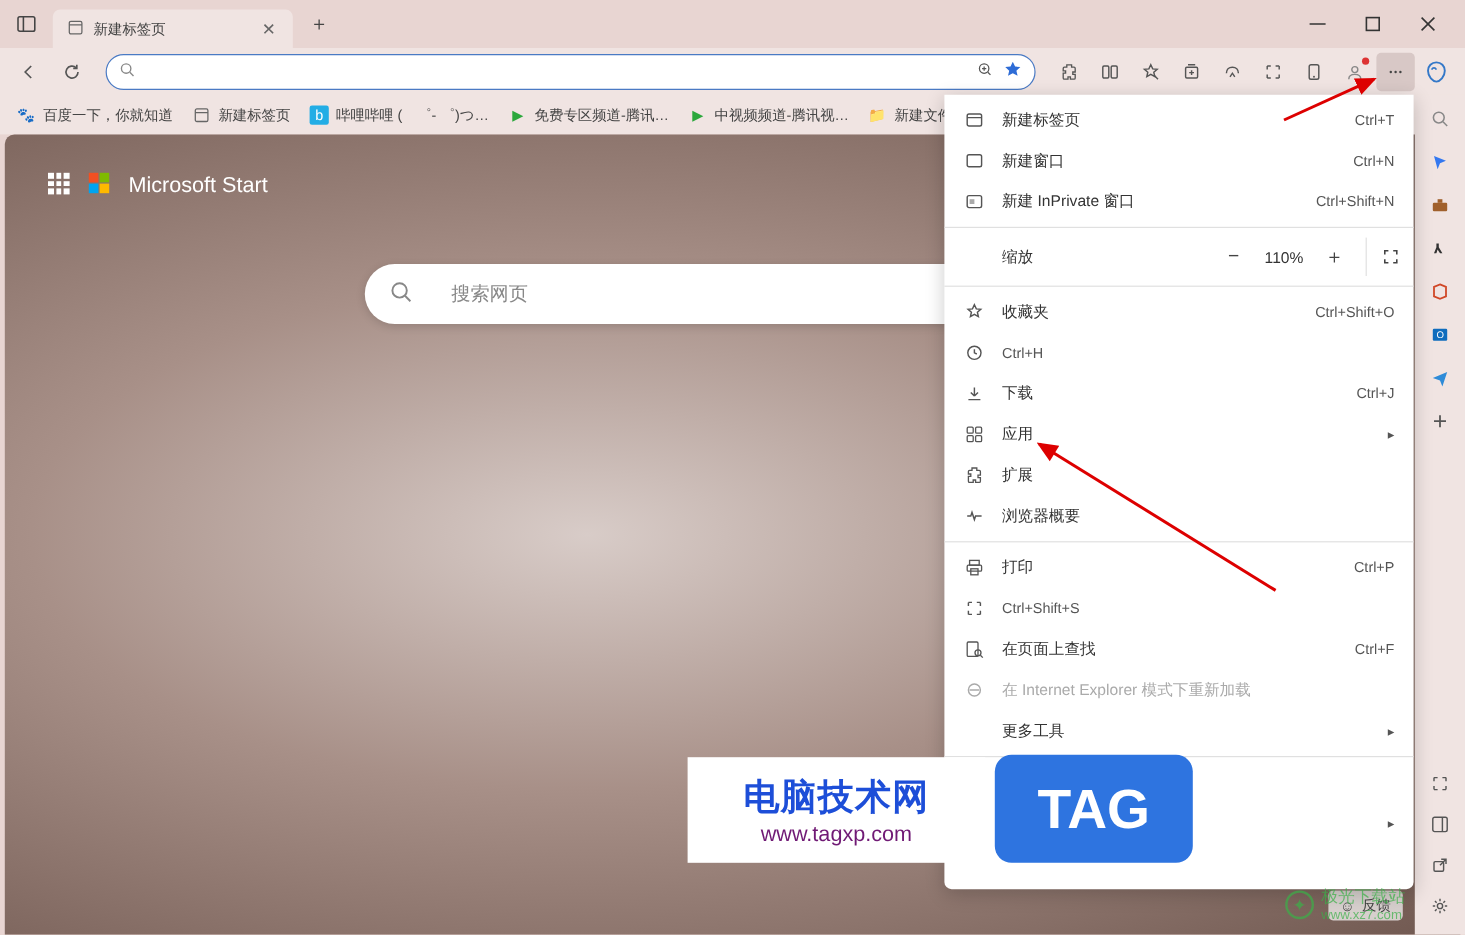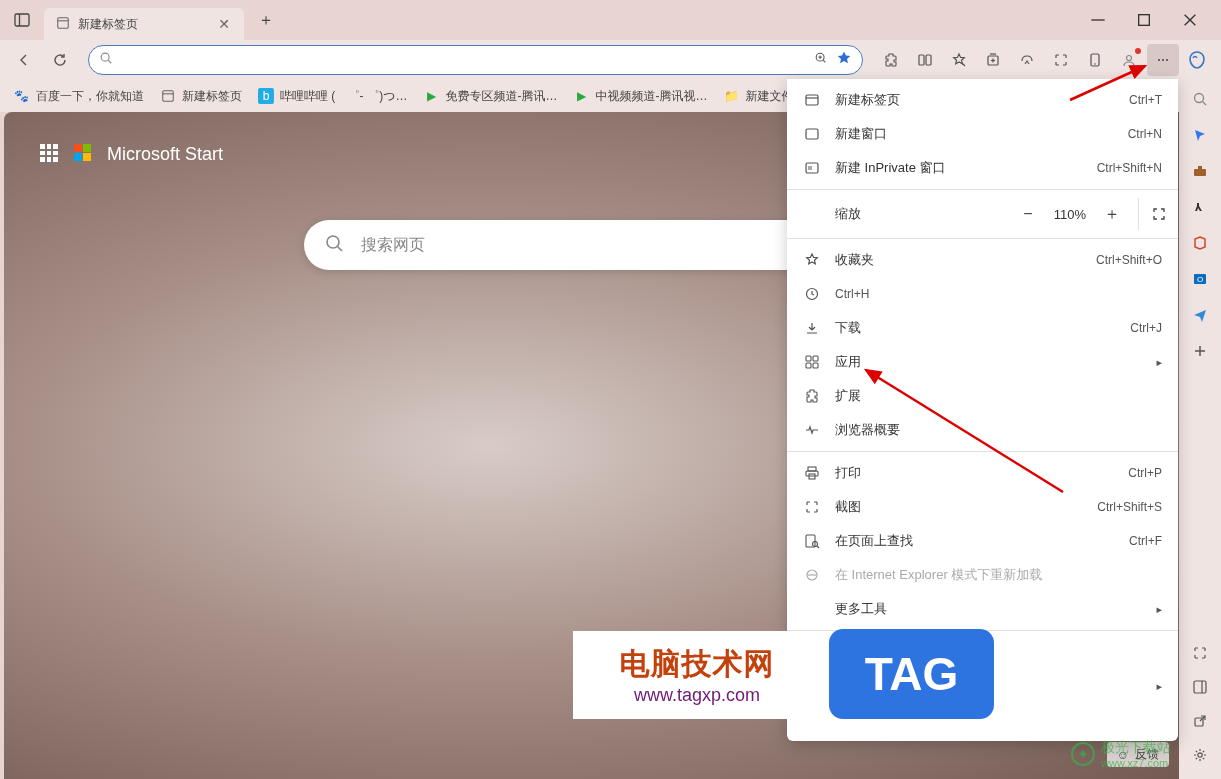--- a/index.html
+++ b/index.html
@@ -39,21 +39,21 @@
 .bm-folder { color: #e0a030; }
 
 
 .content { height: 667px; background: radial-gradient(ellipse at 40% 50%, #d8ccc8 0%, #a89088 45%, #705850 100%); position: relative; border-radius: 8px 8px 0 0; margin: 0 4px; }
 .ms-start { position: absolute; top: 32px; left: 36px; display: flex; align-items: flex-start; gap: 16px; }
 .apps-grid { width: 18px; height: 18px; display: grid; grid-template-columns: 1fr 1fr 1fr; grid-template-rows: 1fr 1fr 1fr; gap: 2px; }
 .apps-grid span { background: #fff; }
 .ms-logo { display: flex; gap: 1px; }
 .ms-logo .sq { width: 8px; height: 8px; }
 .ms-start-text { color: #fff; font-size: 18px; font-weight: 500; }
-.search-box { position: absolute; top: 108px; left: 300px; width: 530px; height: 50px; background: #fff; border-radius: 25px; display: flex; align-items: center; padding: 0 20px; gap: 17px; box-shadow: 0 2px 8px rgba(0,0,0,0.15); }
+.search-box { position: absolute; top: 108px; left: 300px; width: 530px; height: 50px; background: #fff; border-radius: 25px; display: flex; align-items: center; padding: 0 20px; gap: 32px; box-shadow: 0 2px 8px rgba(0,0,0,0.15); }
 .search-box .mag { color: #888; }
 .search-box .placeholder { color: #888; font-size: 16px; }
 
 
 .dropdown { position: absolute; top: 79px; left: 787px; width: 391px; background: #fff; border-radius: 0 0 6px 6px; box-shadow: 0 4px 16px rgba(0,0,0,0.2); font-size: 13px; color: #333; padding: 4px 0; }
 .dd-item { display: flex; align-items: center; padding: 8px 16px; gap: 14px; min-height: 32px; }
 .dd-item.disabled { color: #aaa; }
 .dd-icon { width: 18px; height: 18px; display: flex; align-items: center; justify-content: center; color: #555; }
 .dd-label { flex: 1; }
 .dd-shortcut { color: #555; font-size: 12px; }
@@ -73,21 +73,21 @@
 .sb-blue { color: #3478f0; }
 .sb-brown { color: #a0602c; }
 .sb-bottom { margin-top: auto; padding-bottom: 12px; display: flex; flex-direction: column; gap: 10px; align-items: center; }
 
 
 .arrow { position: absolute; pointer-events: none; }
 .arrow svg { overflow: visible; }
 
 
 .wm-box { position: absolute; bottom: 60px; left: 573px; width: 248px; height: 88px; background: #fff; display: flex; flex-direction: column; justify-content: center; align-items: center; }
-.wm-red { color: #c2410c; font-size: 30px; font-weight: bold; letter-spacing: 1px; }
+.wm-red { color: #1d4ed8; font-size: 30px; font-weight: bold; letter-spacing: 1px; }
 .wm-url { color: #701a75; font-size: 18px; }
 .wm-tag { position: absolute; bottom: 60px; left: 829px; width: 165px; height: 90px; background: #2e74e0; border-radius: 14px; display: flex; align-items: center; justify-content: center; }
 .wm-tag-txt { color: #fff; font-size: 46px; font-weight: bold; }
 .wm-xz7 { position: absolute; bottom: 10px; right: 50px; color: #3bb048; font-size: 14px; display: flex; align-items: center; gap: 6px; opacity: 0.7; }
 .wm-xz7 .circ { width: 24px; height: 24px; border: 2px solid #3bb048; border-radius: 50%; display: flex; align-items: center; justify-content: center; }
 
 .feedback-btn { position: absolute; bottom: 12px; right: 48px; background: rgba(255,255,255,0.7); padding: 4px 10px; border-radius: 4px; font-size: 12px; color: #444; display: flex; align-items: center; gap: 6px; }
 
 svg { width: 16px; height: 16px; }
 .s20 { width: 20px; height: 20px; }
@@ -480,21 +480,20 @@
       </span>
     <span class="dd-label">打印</span>
     <span class="dd-shortcut">Ctrl+P</span>
   </div>
   <div class="dd-item">
     <span class="dd-icon">
         <svg viewBox="0 0 16 16">
           <path d="M3 3v3M3 3h3M13 3v3M13 3h-3M3 13v-3M3 13h3M13 13v-3M13 13h-3" fill="none" stroke="currentColor" stroke-width="1.2"></path>
         </svg>
       </span>
-    <span class="dd-label">截图</span>
     <span class="dd-shortcut">Ctrl+Shift+S</span>
   </div>
   <div class="dd-item">
     <span class="dd-icon">
         <svg viewBox="0 0 16 16">
           <rect x="2" y="2" width="9" height="12" rx="1" fill="none" stroke="currentColor" stroke-width="1.1"></rect>
           <circle cx="11" cy="11" r="2.5" fill="none" stroke="currentColor" stroke-width="1.1"></circle>
           <line x1="13" y1="13" x2="15" y2="15" stroke="currentColor" stroke-width="1.1"></line>
         </svg>
       </span>

